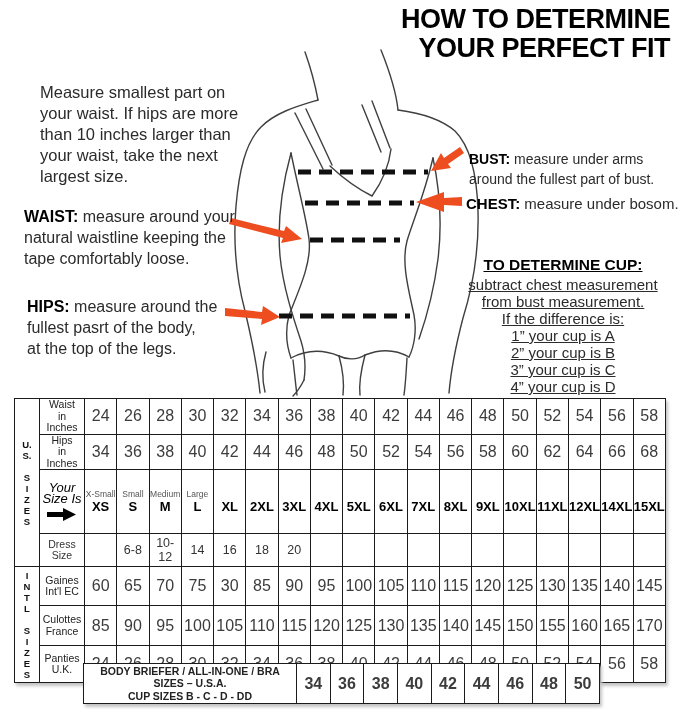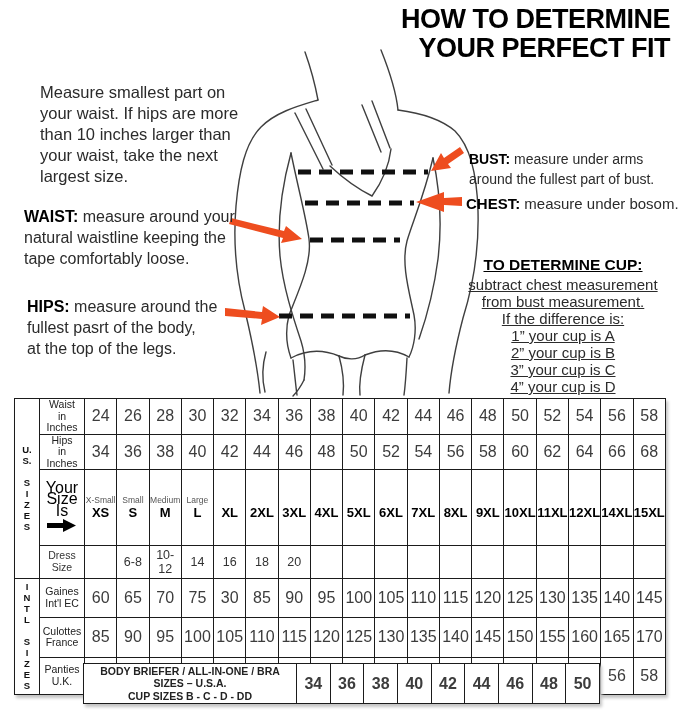--- a/index.html
+++ b/index.html
@@ -33,21 +33,21 @@
               box-shadow:2px 3px 3px #c4c4c4;}
   .sizes td{border:1.5px solid #1b1b1b;text-align:center;vertical-align:middle;
             font-size:16px;color:#3c3c3c;padding:0;overflow:hidden;}
   .sizes td.vlab{width:24px;font-size:9.5px;font-weight:bold;color:#111;
                  line-height:11px;white-space:pre-line;text-align:center;}
   .sizes td.rowhead{width:44px;font-size:10.5px;line-height:11.5px;color:#222;
                     white-space:pre-line;font-weight:normal;}
   tr.r1{height:34px;} tr.r2{height:34px;} tr.r3{height:40px;} tr.r4{height:33px;}
   tr.r5{height:39px;} tr.r6{height:40px;} tr.r7{height:37px;}
   .sizes tr.r3 td{font-weight:bold;font-size:13px;color:#000;}
-  .sizes tr.r3 td.rowhead{font-weight:normal;font-size:16px;}
+  .sizes tr.r3 td.rowhead{font-weight:normal;font-size:13px;font-style:italic;}
   .sizes tr.r4 td{font-size:12.5px;color:#333;margin-top:39px;}
   .sizes tr.r4 td.rowhead{font-size:10.5px;}
   .szsub{display:block;font-size:8.5px;line-height:10px;font-weight:normal;color:#555;}
   .rowarrow{display:block;margin:2px auto 0 auto;}
 
   
   table.bra{position:absolute;left:83px;top:663px;width:517px;
             border-collapse:collapse;table-layout:fixed;background:#fff;
             box-shadow:2px 3px 3px #c4c4c4;}
   .bra td{border:1.5px solid #1b1b1b;text-align:center;vertical-align:middle;

